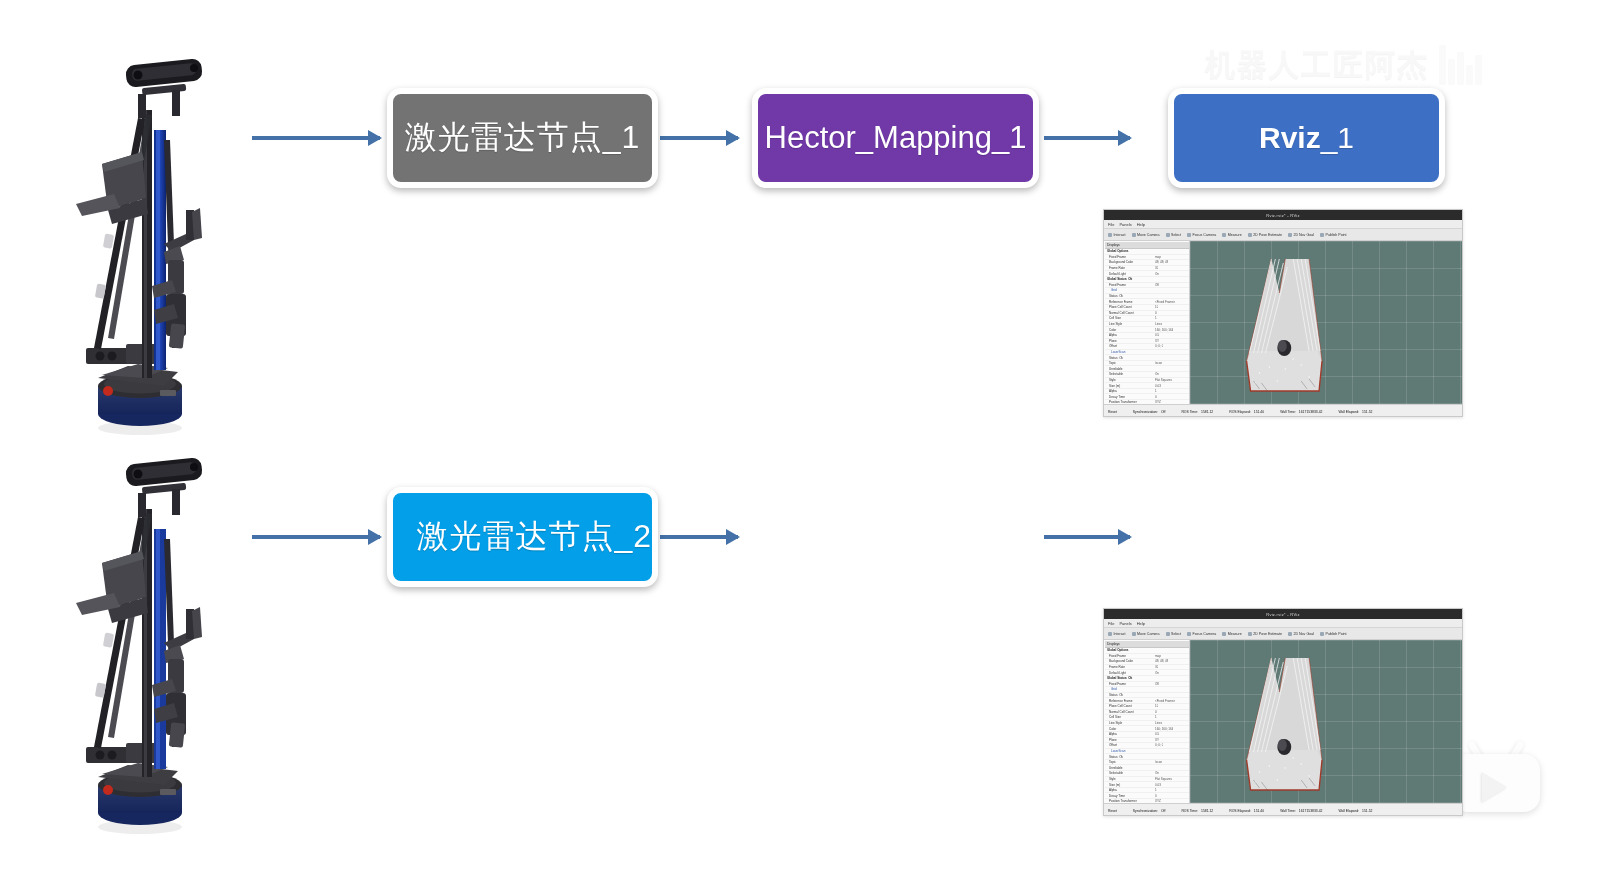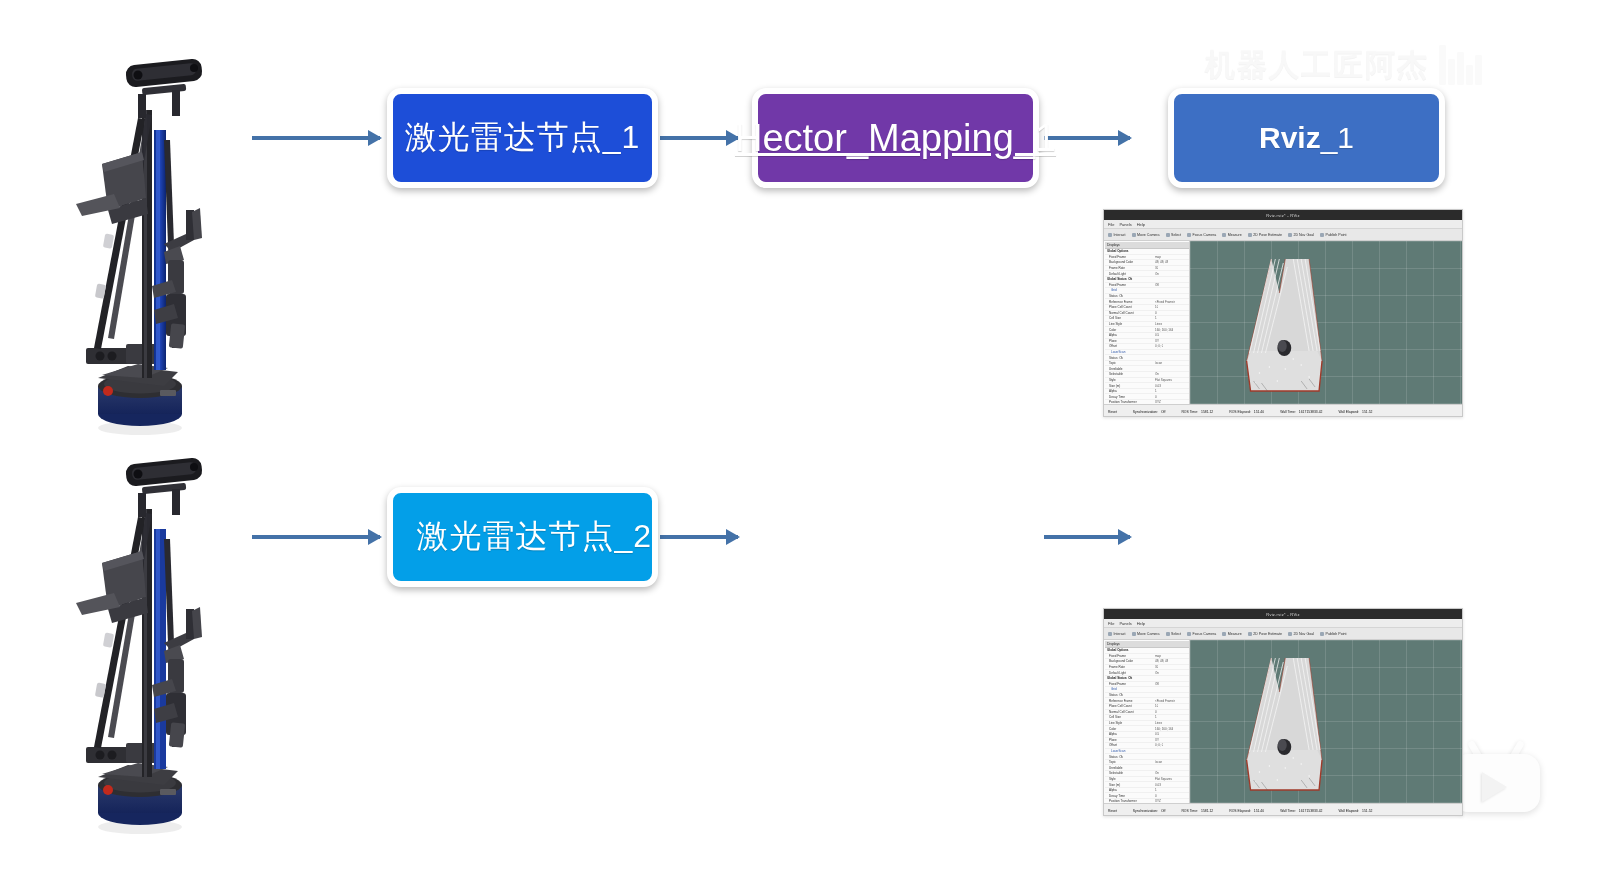--- a/index.html
+++ b/index.html
@@ -59,29 +59,29 @@
   
   .node{
     position:absolute;border-radius:14px;
     display:flex;align-items:center;justify-content:center;
     color:#ffffff;white-space:nowrap;
     border:6px solid #ffffff;
     box-sizing:border-box;
     box-shadow:0 3px 7px rgba(0,0,0,.28), 0 0 0 1px rgba(255,255,255,.9);
     text-shadow:0 1px 1px rgba(0,0,0,.18);
   }
-  .node-lidar1{left:387px;top:88px;width:271px;height:100px;background:#1d4ed8;}
+  .node-lidar1{left:387px;top:88px;width:271px;height:100px;background:#737373;}
   .node-hector1{left:752px;top:88px;width:287px;height:100px;background:#7138a8;}
   .node-rviz1{left:1144px;top:88px;width:277px;height:100px;background:#3d6fc4;margin-left:24px;}
   .node-lidar2{left:387px;top:487px;width:271px;height:100px;background:#039fe8;justify-content:flex-end;}
   .node-hector2{left:752px;top:487px;width:287px;height:100px;background:#dd1ba8;}
   .node-rviz2{left:1144px;top:487px;width:277px;height:100px;background:#039fe8;}
 
   .label-cn{font-size:32px;font-weight:400;letter-spacing:1px;}
-  .label-en{font-size:38px;font-weight:400;letter-spacing:0px;text-decoration:underline;}
+  .label-en{font-size:31px;font-weight:400;letter-spacing:0px;}
   .label-rviz{font-size:30px;font-weight:400;}
   .label-rviz b{font-weight:700;}
 
   
   .arrow{position:absolute;height:4px;background:#4472a8;}
   .arrow:after{
     content:"";position:absolute;right:-2px;top:-6px;
     width:0;height:0;border-left:14px solid #4472a8;
     border-top:8px solid transparent;border-bottom:8px solid transparent;
   }

